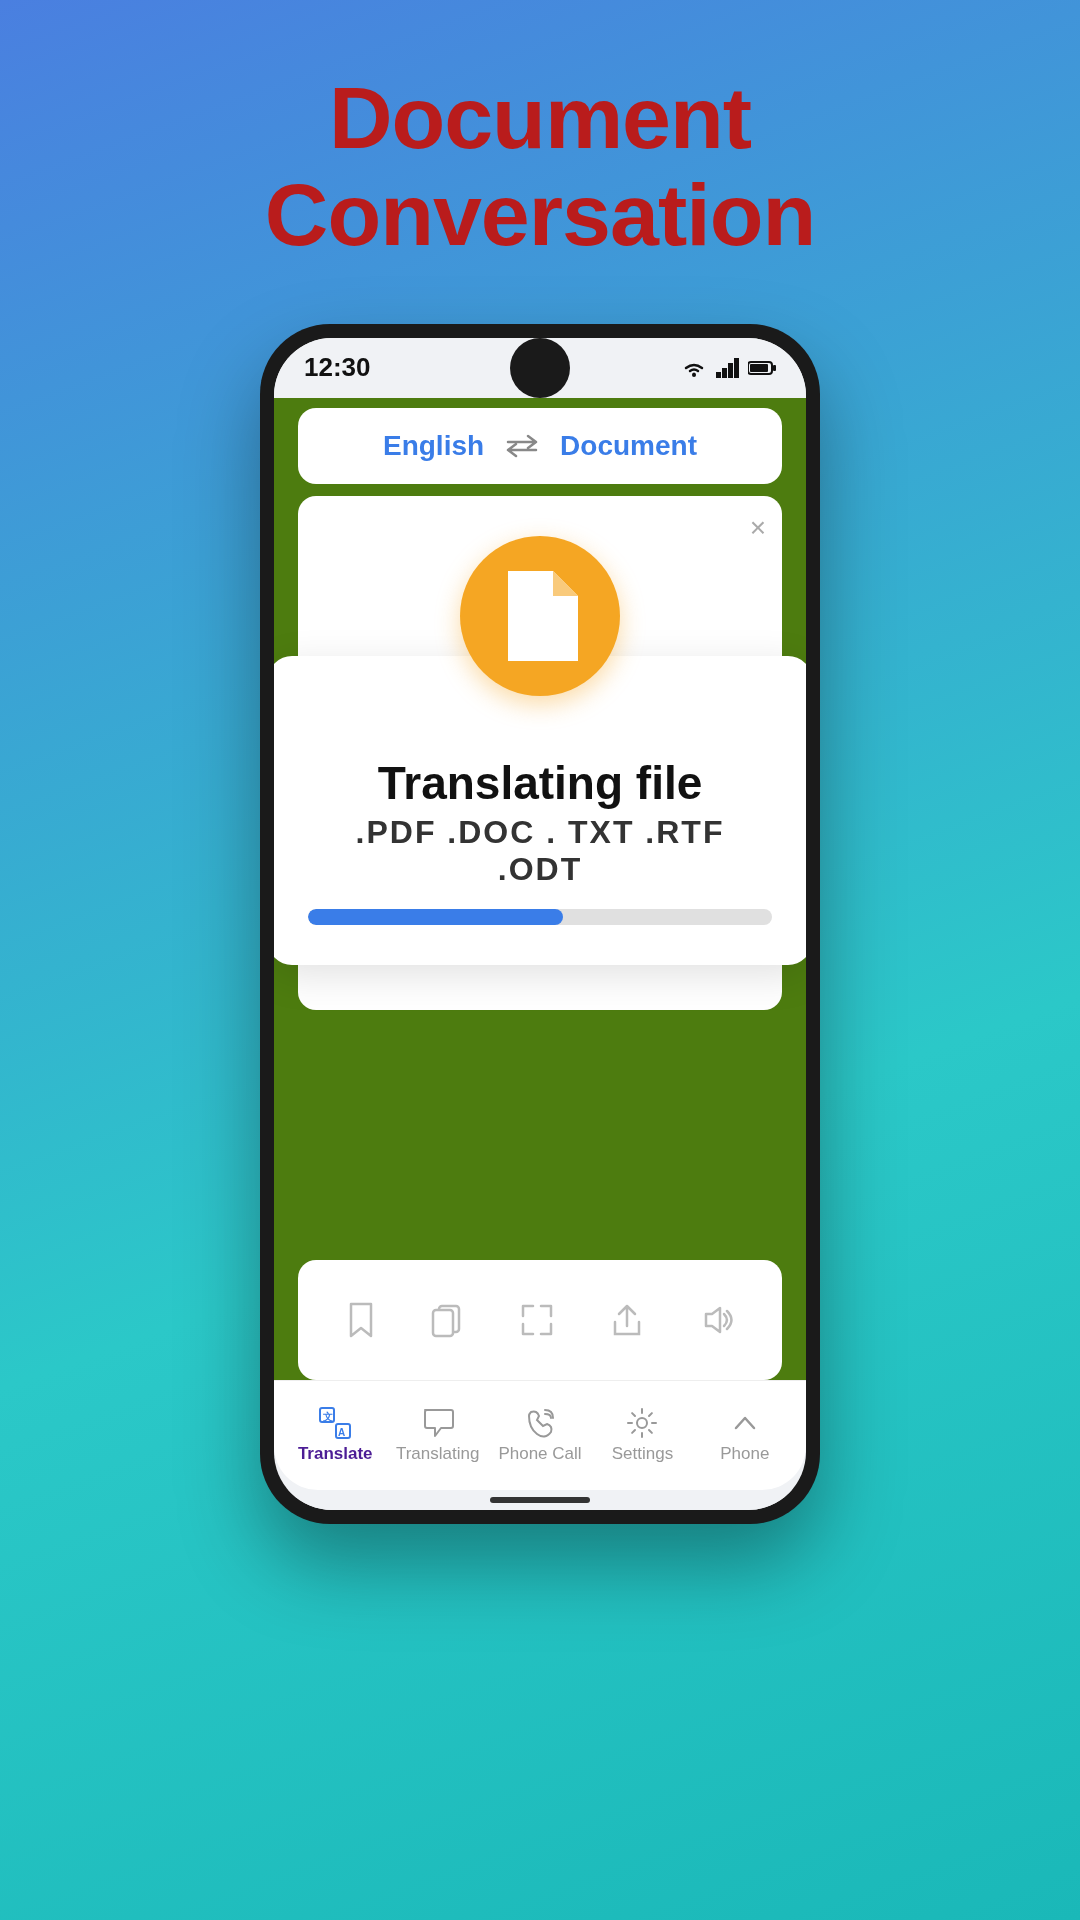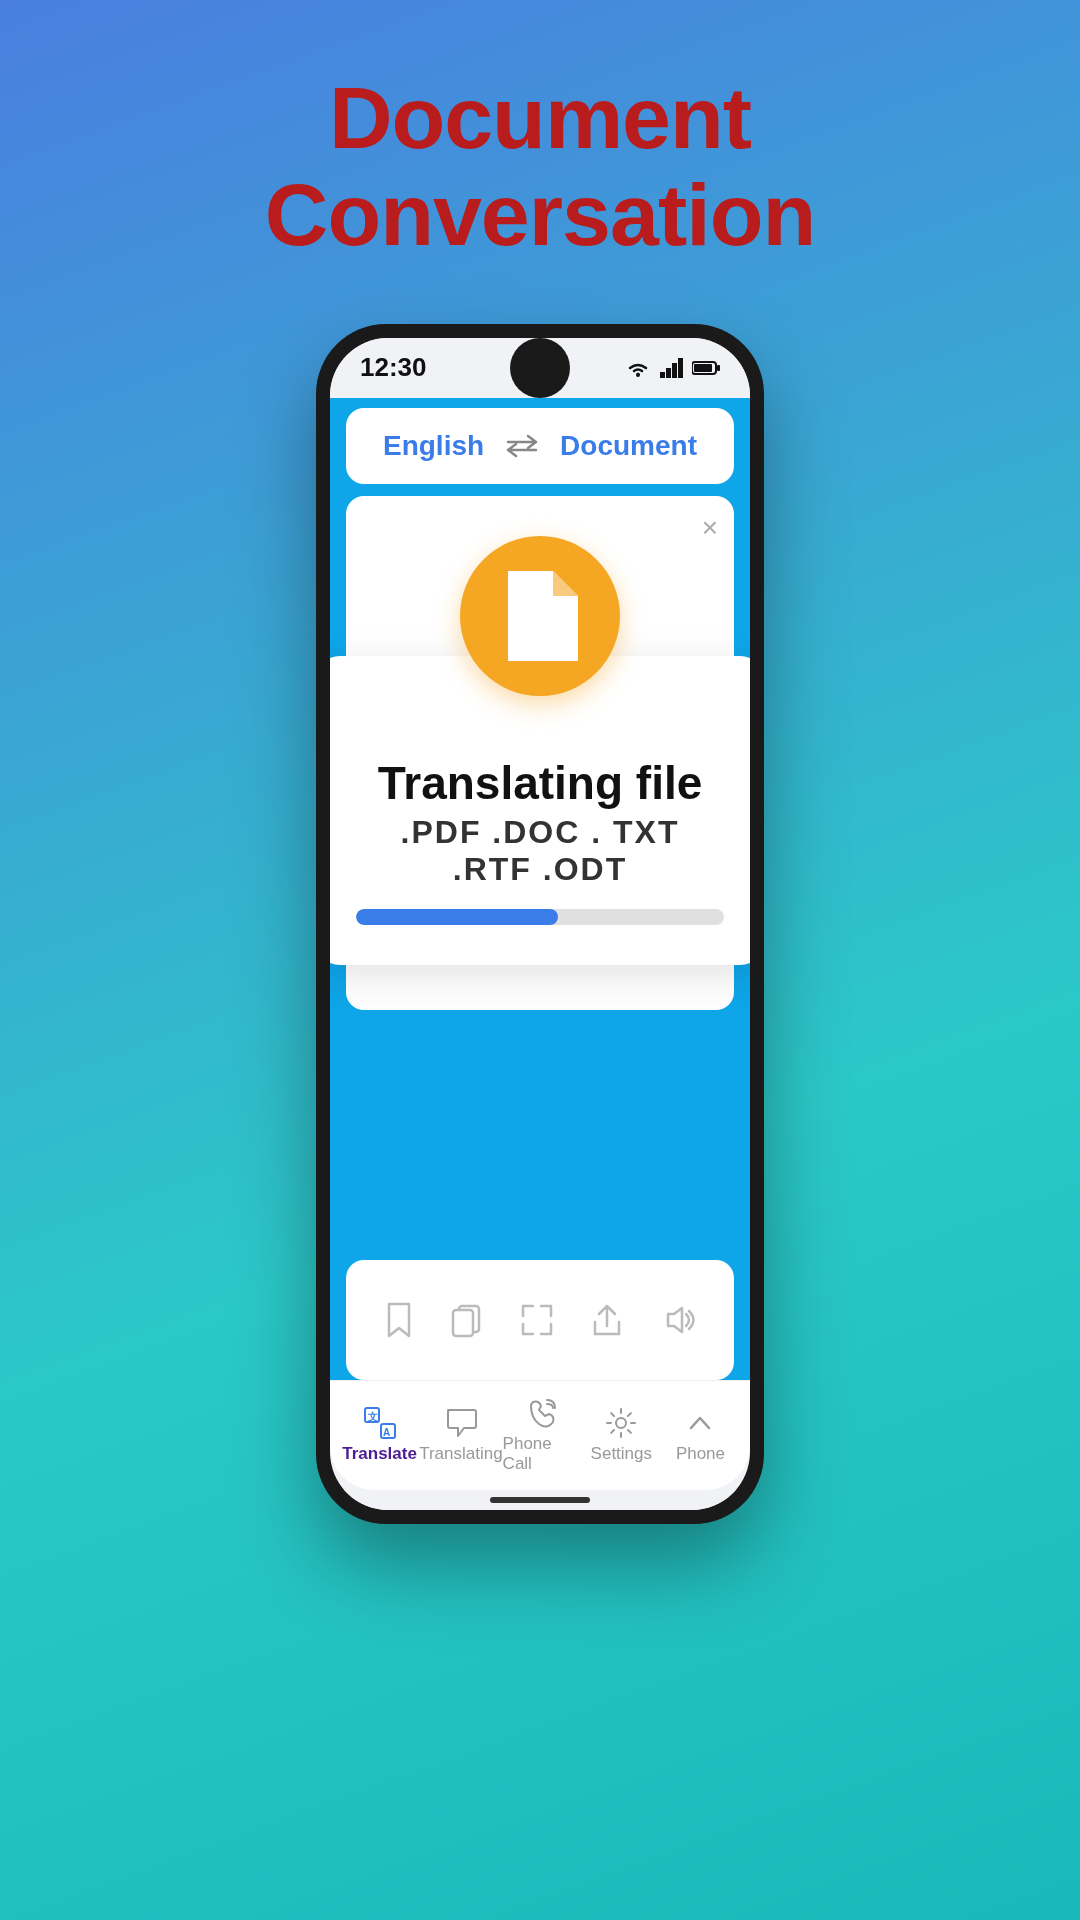--- a/index.html
+++ b/index.html
@@ -21,21 +21,21 @@
       font-weight: 900;
       text-align: center;
       margin-top: 70px;
       line-height: 1.1;
       letter-spacing: -1px;
     }
 
     .phone-wrapper {
       position: relative;
       margin-top: 60px;
-      width: 448px;
+      width: 560px;
       height: 1200px;
     }
 
     
     .phone-shell {
       position: absolute;
       top: 0; left: 0; right: 0; bottom: 0;
       background: #1a1a1a;
       border-radius: 70px;
       box-shadow: 0 40px 80px rgba(0,0,0,0.35);
@@ -86,22 +86,22 @@
       background: #1a1a1a;
       border-radius: 50%;
       z-index: 10;
     }
 
     
     .app-content {
       flex: 1;
       display: flex;
       flex-direction: column;
-      background: #0ea5e9;
-      padding: 10px 16px 0;
+      background: #4d7c0f;
+      padding: 10px 24px 0;
       overflow: hidden;
     }
 
     
     .lang-selector {
       background: #fff;
       border-radius: 18px;
       padding: 22px 24px;
       display: flex;
       align-items: center;

